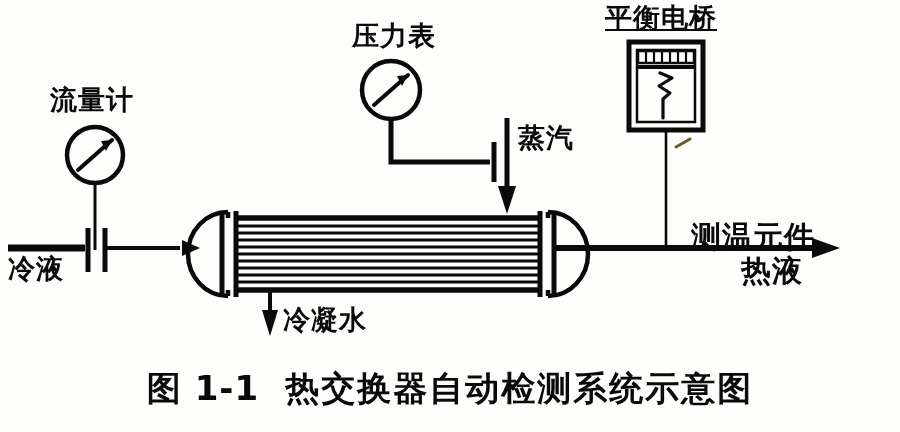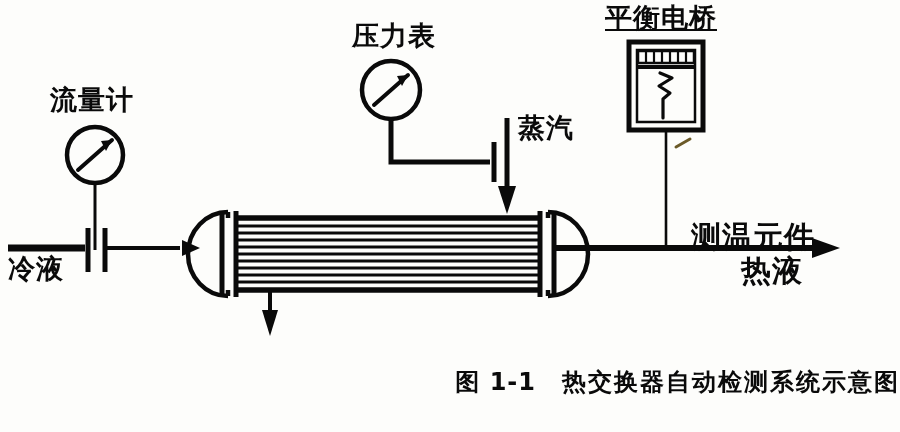--- a/index.html
+++ b/index.html
@@ -33,22 +33,22 @@
     line-height: 1;
     font-weight: 600;
   }
   .lbl-28 { font-size: 27px; letter-spacing: 1px; }
   .lbl-26 { font-size: 30px; letter-spacing: 1px; }
   #caption {
     position: absolute;
     left: 0;
     top: 366px;
     width: 900px;
-    text-align: right;
-    font-size: 24px;
+    text-align: center;
+    font-size: 34px;
     font-weight: 700;
     color: #0a0a0a;
     letter-spacing: 2px;
     font-family: "DejaVu Sans", "Liberation Sans", sans-serif;
   }
   #caption .fignum { letter-spacing: 1px; }
   #caption .captxt { margin-left: 26px; }
 </style>
 </head>
 <body>
@@ -157,24 +157,25 @@
     </g>
 
   </svg>
 
   <div class="lbl lbl-28" style="left:352px; top:22px;">压力表</div>
 
   <div class="lbl lbl-28" style="left:50px; top:86px;">流量计</div>
 
   <div class="lbl lbl-28" style="left:605px; top:4px;text-decoration:underline;">平衡电桥</div>
 
-  <div class="lbl lbl-28" style="left:518px; top:114px;">蒸汽</div>
+  <div class="lbl lbl-28" style="left:518px; top:124px;">蒸汽</div>
 
   <div class="lbl lbl-28" style="left:8px; top:255px;">冷液</div>
 
+  <div class="lbl lbl-28" style="left:283px; top:306px;">冷凝水</div>
 
   <div class="lbl lbl-26" style="left:691px; top:222px;">测温元件</div>
 
   <div class="lbl lbl-26" style="left:741px; top:256px;">热液</div>
 
   <div id="caption">
     <span class="fignum">图 1-1</span><span class="captxt">热交换器自动检测系统示意图</span>
   </div>
 
 </div>

